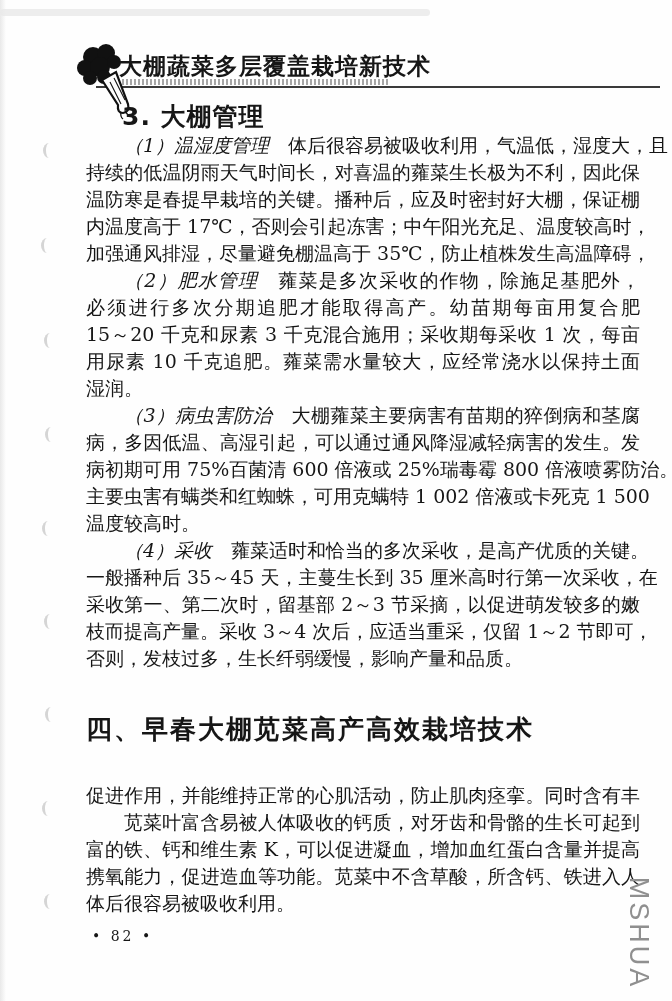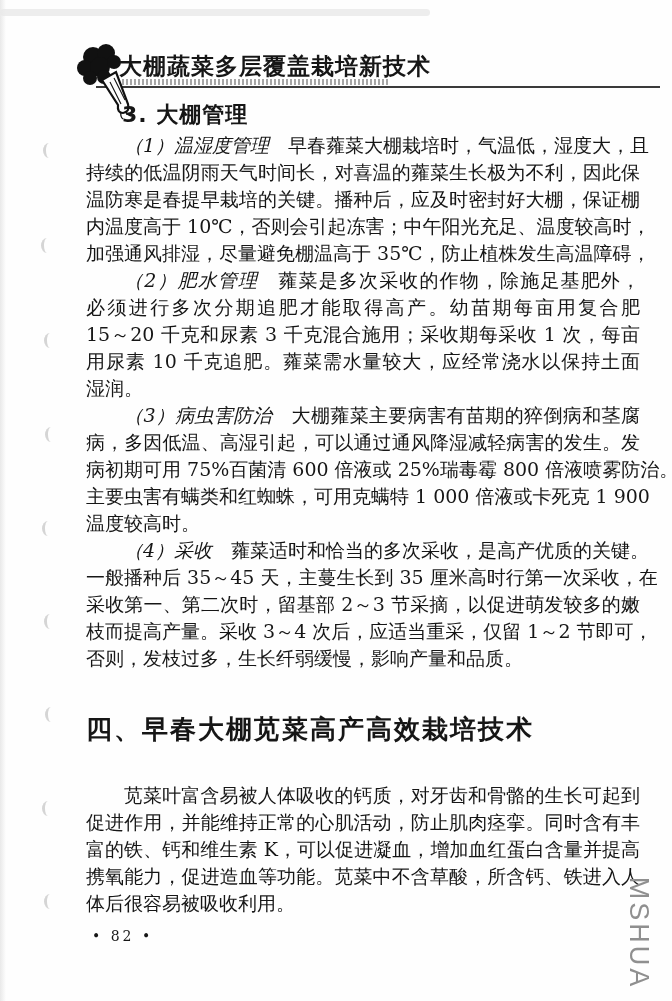--- a/index.html
+++ b/index.html
@@ -14,21 +14,21 @@
   .artifact{position:absolute;width:9px;height:15px;border-left:3px solid #cfcfcf;border-radius:50% / 50%;opacity:.85;}
 
   
   .header-title{position:absolute;left:119px;top:51px;font-size:23px;font-weight:bold;letter-spacing:1px;
     font-family:"DejaVu Sans","Liberation Sans",sans-serif;}
   .header-hatch{position:absolute;left:118px;top:79px;width:272px;height:6px;opacity:.65;
     background:repeating-linear-gradient(90deg,#777 0 2px,rgba(255,255,255,0) 2px 4px);}
   .header-rule{position:absolute;left:96px;top:86px;width:564px;height:2px;background:#3a3a3a;}
   .logo{position:absolute;left:76px;top:42px;width:62px;height:78px;}
 
-  .section-heading{position:absolute;left:122px;top:100px;font-size:22px;font-weight:bold;
+  .section-heading{position:absolute;left:122px;top:100px;font-size:25px;font-weight:bold;
     font-family:"DejaVu Sans","Liberation Sans",sans-serif;letter-spacing:1px;}
 
   .content{position:absolute;left:86px;width:554px;}
   .line{font-size:19px;line-height:27px;height:27px;text-align:justify;text-align-last:justify;
     white-space:nowrap;letter-spacing:0;}
   .line.last{text-align-last:left;}
   .line.indent{text-indent:38px;}
   .kai{font-style:italic;}
 
   .chapter-heading{position:absolute;left:86px;top:712px;width:554px;text-align:left;
@@ -70,49 +70,49 @@
   </g>
   <path d="M26 38 L40 30 L52 62 Q54 70 47 71 Q41 71 42 63 Z" fill="#fdfdfd" stroke="#111" stroke-width="2.2"></path>
   <path d="M34 40 L45 62 M38 36 L49 58" stroke="#111" stroke-width="1.1" fill="none"></path>
   <path d="M45 70 q-1 5 2 7 M49 69 q2 4 6 5" stroke="#111" stroke-width="1.3" fill="none"></path>
 </svg>
 <div class="header-title">大棚蔬菜多层覆盖栽培新技术</div>
 
 <div class="section-heading">3. 大棚管理</div>
 
 <div class="content" style="top:132px;">
-  <div class="line indent"><span class="kai">（1）温湿度管理</span><span>　早春蕹菜大棚栽培时，气温低，湿度大，且</span></div>
+  <div class="line indent"><span class="kai">（1）温湿度管理</span><span>　体后很容易被吸收利用，气温低，湿度大，且</span></div>
   <div class="line">持续的低温阴雨天气时间长，对喜温的蕹菜生长极为不利，因此保</div>
   <div class="line">温防寒是春提早栽培的关键。播种后，应及时密封好大棚，保证棚</div>
-  <div class="line">内温度高于 10℃，否则会引起冻害；中午阳光充足、温度较高时，</div>
+  <div class="line">内温度高于 17℃，否则会引起冻害；中午阳光充足、温度较高时，</div>
   <div class="line">加强通风排湿，尽量避免棚温高于 35℃，防止植株发生高温障碍，</div>
 
   <div class="line indent"><span class="kai">（2）肥水管理</span><span>　蕹菜是多次采收的作物，除施足基肥外，</span></div>
   <div class="line">必须进行多次分期追肥才能取得高产。幼苗期每亩用复合肥</div>
   <div class="line">15～20 千克和尿素 3 千克混合施用；采收期每采收 1 次，每亩</div>
   <div class="line">用尿素 10 千克追肥。蕹菜需水量较大，应经常浇水以保持土面</div>
   <div class="line last">湿润。</div>
 
   <div class="line indent"><span class="kai">（3）病虫害防治</span><span>　大棚蕹菜主要病害有苗期的猝倒病和茎腐</span></div>
   <div class="line">病，多因低温、高湿引起，可以通过通风降湿减轻病害的发生。发</div>
   <div class="line">病初期可用 75%百菌清 600 倍液或 25%瑞毒霉 800 倍液喷雾防治。</div>
-  <div class="line">主要虫害有螨类和红蜘蛛，可用克螨特 1 000 倍液或卡死克 1 900</div>
+  <div class="line">主要虫害有螨类和红蜘蛛，可用克螨特 1 002 倍液或卡死克 1 500</div>
   <div class="line last">温度较高时。</div>
 
   <div class="line indent"><span class="kai">（4）采收</span><span>　蕹菜适时和恰当的多次采收，是高产优质的关键。</span></div>
   <div class="line">一般播种后 35～45 天，主蔓生长到 35 厘米高时行第一次采收，在</div>
   <div class="line">采收第一、第二次时，留基部 2～3 节采摘，以促进萌发较多的嫩</div>
   <div class="line">枝而提高产量。采收 3～4 次后，应适当重采，仅留 1～2 节即可，</div>
   <div class="line last">否则，发枝过多，生长纤弱缓慢，影响产量和品质。</div>
 </div>
 
 <div class="chapter-heading">四、早春大棚苋菜高产高效栽培技术</div>
 
 <div class="content" style="top:782px;">
+  <div class="line">促进作用，并能维持正常的心肌活动，防止肌肉痉挛。同时含有丰</div>
   <div class="line indent">苋菜叶富含易被人体吸收的钙质，对牙齿和骨骼的生长可起到</div>
-  <div class="line">促进作用，并能维持正常的心肌活动，防止肌肉痉挛。同时含有丰</div>
   <div class="line">富的铁、钙和维生素 K，可以促进凝血，增加血红蛋白含量并提高</div>
   <div class="line">携氧能力，促进造血等功能。苋菜中不含草酸，所含钙、铁进入人</div>
   <div class="line last">体后很容易被吸收利用。</div>
 </div>
 
 <div class="page-number">• 82 •</div>
 <div class="watermark">MSHUA</div>
 
 </body></html>

